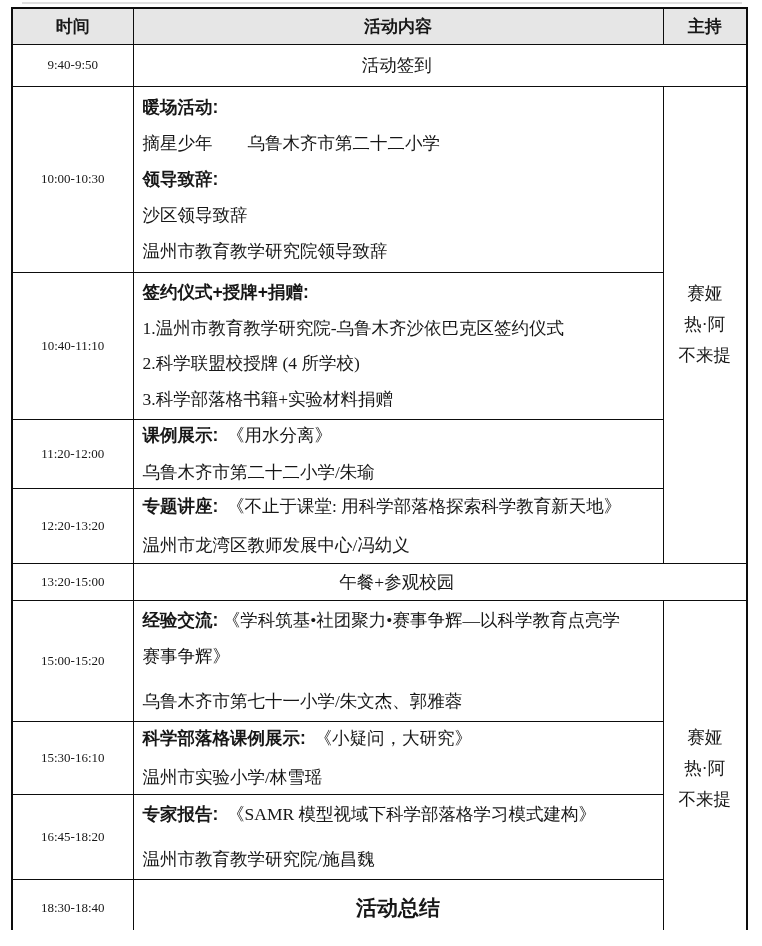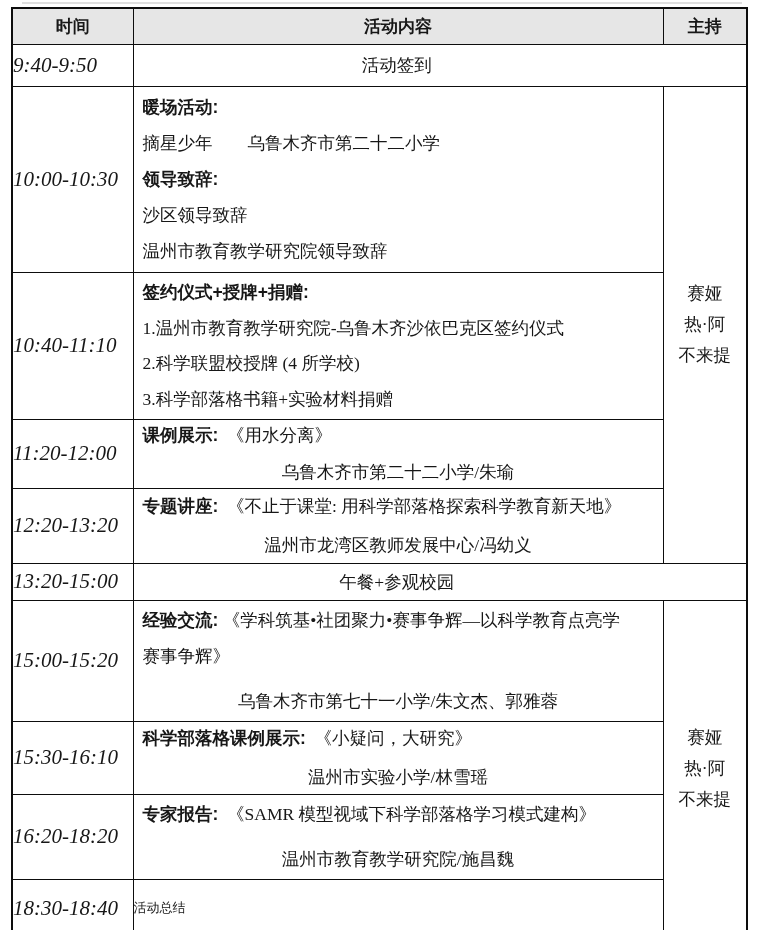--- a/index.html
+++ b/index.html
@@ -35,55 +35,54 @@
     overflow:hidden;
   }
   table.sched{border:2.6px solid var(--border);}
   table.sched th{
     background:var(--header-bg);
     font-family:"Liberation Sans","DejaVu Sans",sans-serif;
     font-weight:700;font-size:17px;
     text-align:center;
   }
   td.time{
-    text-align:left;
-    font-size:21px;
+    text-align:center;
+    font-size:13px;
     white-space:nowrap;
-    font-style:italic;
   }
   td.content{padding:0;}
   .cwrap{
     display:flex;flex-direction:column;
     justify-content:space-around;
     height:100%;
     padding:2px 9px 2px 9px;
   }
   .ln{
     font-size:17.5px;
     line-height:24px;
     white-space:pre;
     text-align:left;
   }
   .ln .b{
     font-family:"Liberation Sans","DejaVu Sans",sans-serif;
     font-weight:700;
   }
-  .ln.r{text-align:center;margin-top:9px;}
+  .ln.r{text-align:left;margin-top:9px;}
   td.merged{
     text-align:center;
     font-size:17.5px;
     padding-right:86px;
     white-space:pre;
     margin-left:12px;
   }
   td.summary-cell{
-    text-align:left;
+    text-align:center;
     font-family:"Liberation Sans","DejaVu Sans",sans-serif;
-    font-weight:400;
-    font-size:13px;
+    font-weight:700;
+    font-size:21px;
   }
   td.host{
     text-align:center;
     padding:0 4px;
   }
   .hostwrap{
     display:flex;flex-direction:column;
     justify-content:center;align-items:center;
     gap:8px;height:100%;
   }
@@ -195,21 +194,21 @@
       <td class="time">15:30-16:10</td>
       <td class="content">
         <div class="cwrap">
           <div class="ln"><span class="b">科学部落格课例展示:</span><span>  《小疑问，大研究》</span></div>
           <div class="ln r"><span class="b"></span><span>温州市实验小学/林雪瑶</span></div>
         </div>
       </td>
     </tr>
 
     <tr style="height:85px">
-      <td class="time">16:20-18:20</td>
+      <td class="time">16:45-18:20</td>
       <td class="content">
         <div class="cwrap">
           <div class="ln"><span class="b">专家报告:</span><span>  《SAMR 模型视域下科学部落格学习模式建构》</span></div>
           <div class="ln r"><span class="b"></span><span>温州市教育教学研究院/施昌魏</span></div>
         </div>
       </td>
     </tr>
 
     <tr style="height:59px">
       <td class="time">18:30-18:40</td>

